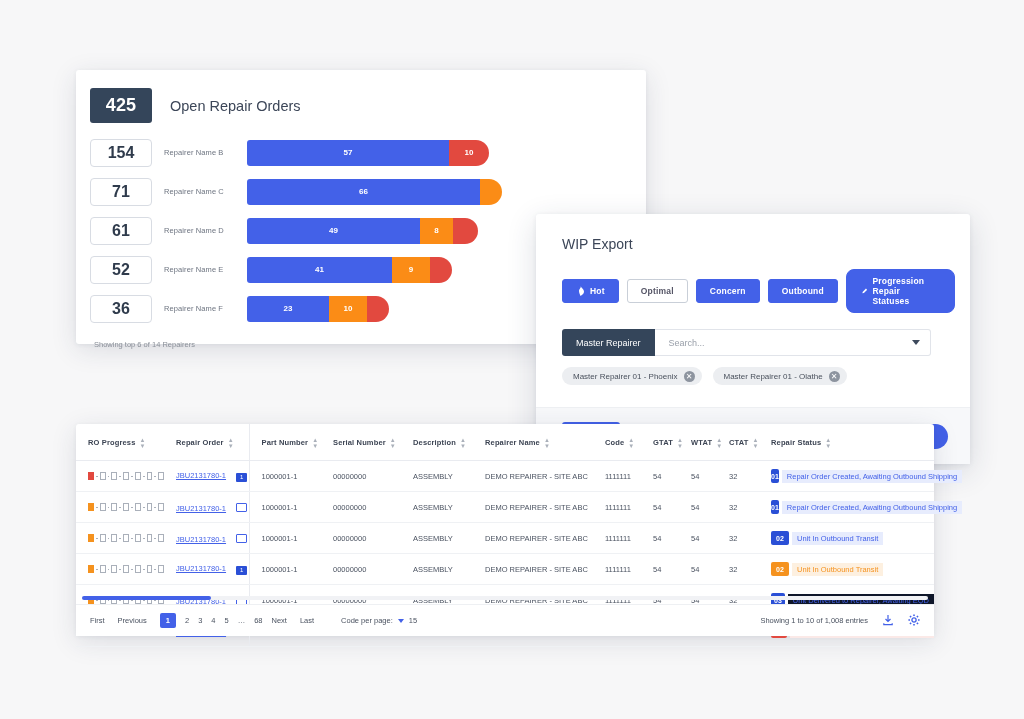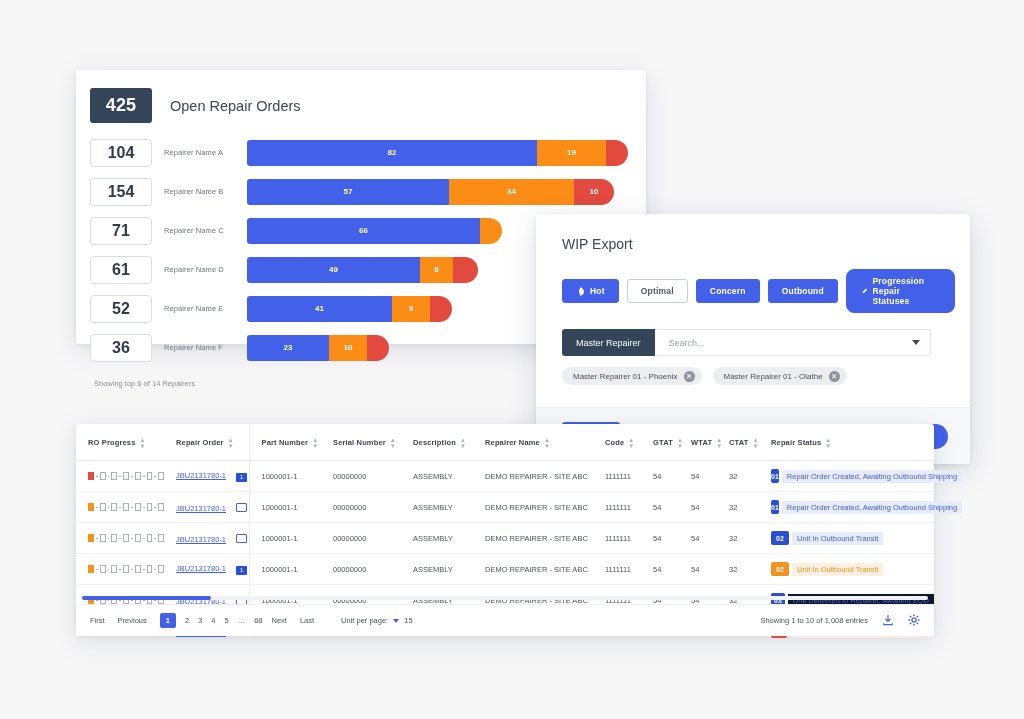--- a/index.html
+++ b/index.html
@@ -189,34 +189,24 @@
 
 <div class="stage">
 
   <div class="card" id="chart-panel">
     <div class="chart-head">
       <div class="total-badge">425</div>
       <div class="chart-title">Open Repair Orders</div>
     </div>
     <div class="bar-rows" id="bar-rows">
         <div class="bar-row">
-          <div class="cnt-badge">104</div>
-          <div class="rep-name">Repairer Name A</div>
-          <div class="bar-track">
-            <div class="seg blue" style="width:290px">82</div>
-            <div class="seg orange" style="width:69px">19</div>
-            <div class="seg red" style="width:22px"></div>
-          </div>
-        </div>
-        <div class="bar-row">
           <div class="cnt-badge">154</div>
           <div class="rep-name">Repairer Name B</div>
           <div class="bar-track">
             <div class="seg blue" style="width:202px">57</div>
-            <div class="seg orange" style="width:125px">34</div>
             <div class="seg red" style="width:40px">10</div>
           </div>
         </div>
         <div class="bar-row">
           <div class="cnt-badge">71</div>
           <div class="rep-name">Repairer Name C</div>
           <div class="bar-track">
             <div class="seg blue" style="width:233px">66</div>
             <div class="seg orange" style="width:22px"></div>
           </div>
@@ -574,21 +564,21 @@
           <span class="pg num">2</span>
           <span class="pg num">3</span>
           <span class="pg num">4</span>
           <span class="pg num">5</span>
           <span class="pg num">…</span>
           <span class="pg num">68</span>
         </span>
       <span class="pg">Next</span>
       <span class="pg">Last</span>
       <span class="rpp">
-        <span>Unit per page:</span>
+        <span>Code per page:</span>
         <span class="mini-caret"></span>
         <span>15</span>
       </span>
       <span class="showing">Showing 1 to 10 of 1,008 entries</span>
       <span class="ticon">
         <svg width="12" height="12" viewBox="0 0 12 12">
           <path d="M6 1 V7 M3.5 5 L6 7.4 L8.5 5" stroke="#4361e8" stroke-width="1.2" fill="none"></path>
           <path d="M1.8 9.2 V10.6 H10.2 V9.2" stroke="#4361e8" stroke-width="1.2" fill="none"></path>
         </svg>
       </span>

